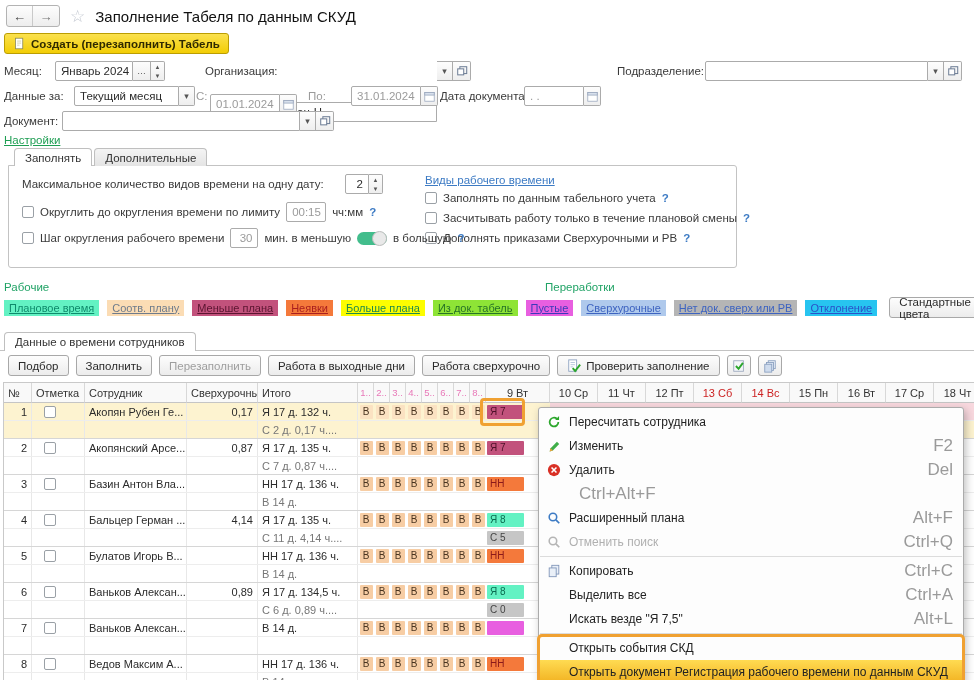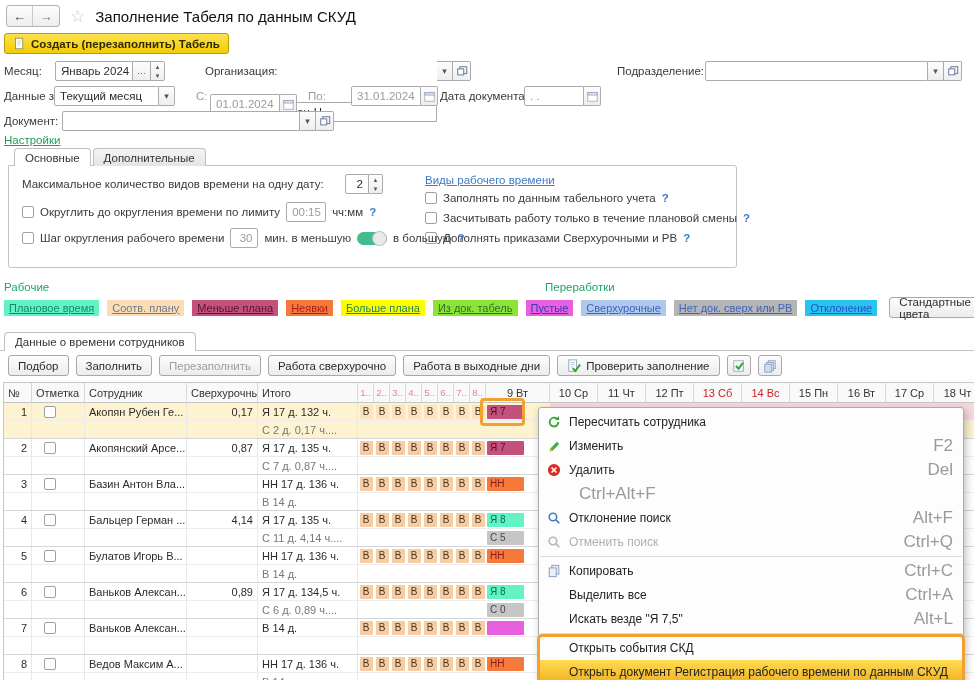--- a/index.html
+++ b/index.html
@@ -156,21 +156,21 @@
         <span>
           <svg width="12" height="12" viewBox="0 0 14 14">
             <rect x="4.5" y="2" width="8" height="8" fill="none" stroke="#6e7e96" stroke-width="1.2"></rect>
             <rect x="2" y="4.5" width="7" height="7" fill="#fff" stroke="#6e7e96" stroke-width="1.2"></rect>
           </svg>
         </span>
       </div>
   </div>
 
   <div class="abs lbl" style="left:4px; top:90px;">Данные за:</div>
-  <div class="abs fld" style="left:54px; top:86px;">
+  <div class="abs fld" style="left:74px; top:86px;">
     <div class="inp" style="width:105px;">Текущий месяц</div>
     <div class="seg last" style="width:16px;">▾</div>
   </div>
   <div class="abs lbl gray" style="left:196px; top:90px;">С:</div>
   <div class="abs fld" style="left:210px; top:86px;margin-top:8px;">
     <div class="inp gray" style="width:70px;">01.01.2024</div>
     <div class="seg last" style="width:17px;">
         <span>
           <svg width="11" height="11" viewBox="0 0 14 14">
             <rect x="1" y="2" width="12" height="11" fill="#fff" stroke="#9aa7bd"></rect>
@@ -214,21 +214,21 @@
             <rect x="4.5" y="2" width="8" height="8" fill="none" stroke="#6e7e96" stroke-width="1.2"></rect>
             <rect x="2" y="4.5" width="7" height="7" fill="#fff" stroke="#6e7e96" stroke-width="1.2"></rect>
           </svg>
         </span>
       </div>
   </div>
 
   <a class="abs link-green" style="left:4px; top:134px;">Настройки</a>
 
   <div class="abs flex" style="left:14px; top:148px; gap:2px; z-index:2;">
-    <div class="tab active">Основные</div>
+    <div class="tab active">Заполнять</div>
     <div class="tab">Дополнительные</div>
   </div>
   <div class="abs groupbox" style="left:8px; top:165px; width:729px; height:103px;"></div>
 
   <div class="abs lbl" style="left:22px; top:178px;">Максимальное количество видов времени на одну дату:</div>
   <div class="abs fld" style="left:345px; top:174px;">
     <div class="inp" style="width:24px; justify-content:flex-end;">2</div>
     <div class="seg last spin">
         <span>▲</span>
         <span>▼</span>
@@ -297,24 +297,24 @@
       <div class="tbtn">
         <span>Подбор</span>
       </div>
       <div class="tbtn">
         <span>Заполнить</span>
       </div>
       <div class="tbtn disabled">
         <span>Перезаполнить</span>
       </div>
       <div class="tbtn">
+        <span>Работа в выходные дни</span>
+      </div>
+      <div class="tbtn">
         <span>Работа сверхурочно</span>
-      </div>
-      <div class="tbtn">
-        <span>Работа в выходные дни</span>
       </div>
       <div class="tbtn">
         <span>
           <svg width="14" height="14" viewBox="0 0 16 16">
             <rect x="2" y="1" width="9" height="13" fill="#fff" stroke="#8aa0c0"></rect>
             <path d="M4 4h5M4 6.5h5M4 9h3" stroke="#b0c0d8"></path>
             <path d="M6.5 10.5l2.8 3.2L15 6.5" stroke="#2ba62b" stroke-width="2.2" fill="none"></path>
           </svg>
         </span>
         <span>Проверить заполнение</span>
@@ -966,21 +966,21 @@
         <span class="mic"></span>
         <span class="mshort">Ctrl+Alt+F</span>
       </div>
       <div class="mi">
         <span class="mic">
           <svg width="14" height="14" viewBox="0 0 16 16">
             <circle cx="6.8" cy="6.8" r="4.3" fill="none" stroke="#3d7bc4" stroke-width="1.8"></circle>
             <path d="M10.2 10.2L14 14" stroke="#3d7bc4" stroke-width="2"></path>
           </svg>
         </span>
-        <span class="mlabel">Отклонение поиск</span>
+        <span class="mlabel">Расширенный плана</span>
         <span class="mshort">Alt+F</span>
       </div>
       <div class="mi disabled">
         <span class="mic">
           <svg width="14" height="14" viewBox="0 0 16 16">
             <circle cx="6.8" cy="6.8" r="4.3" fill="none" stroke="#b5b5b5" stroke-width="1.8"></circle>
             <path d="M10.2 10.2L14 14" stroke="#b5b5b5" stroke-width="2"></path>
           </svg>
         </span>
         <span class="mlabel">Отменить поиск</span>

